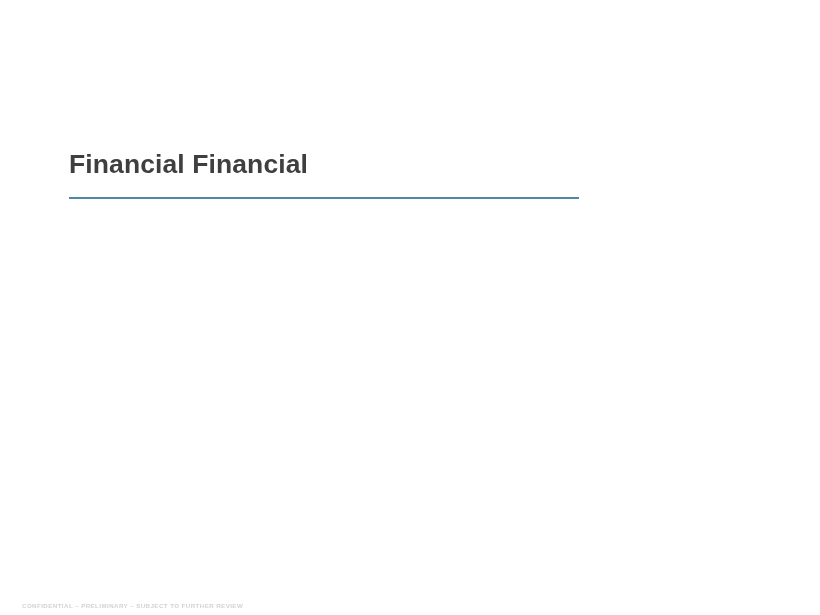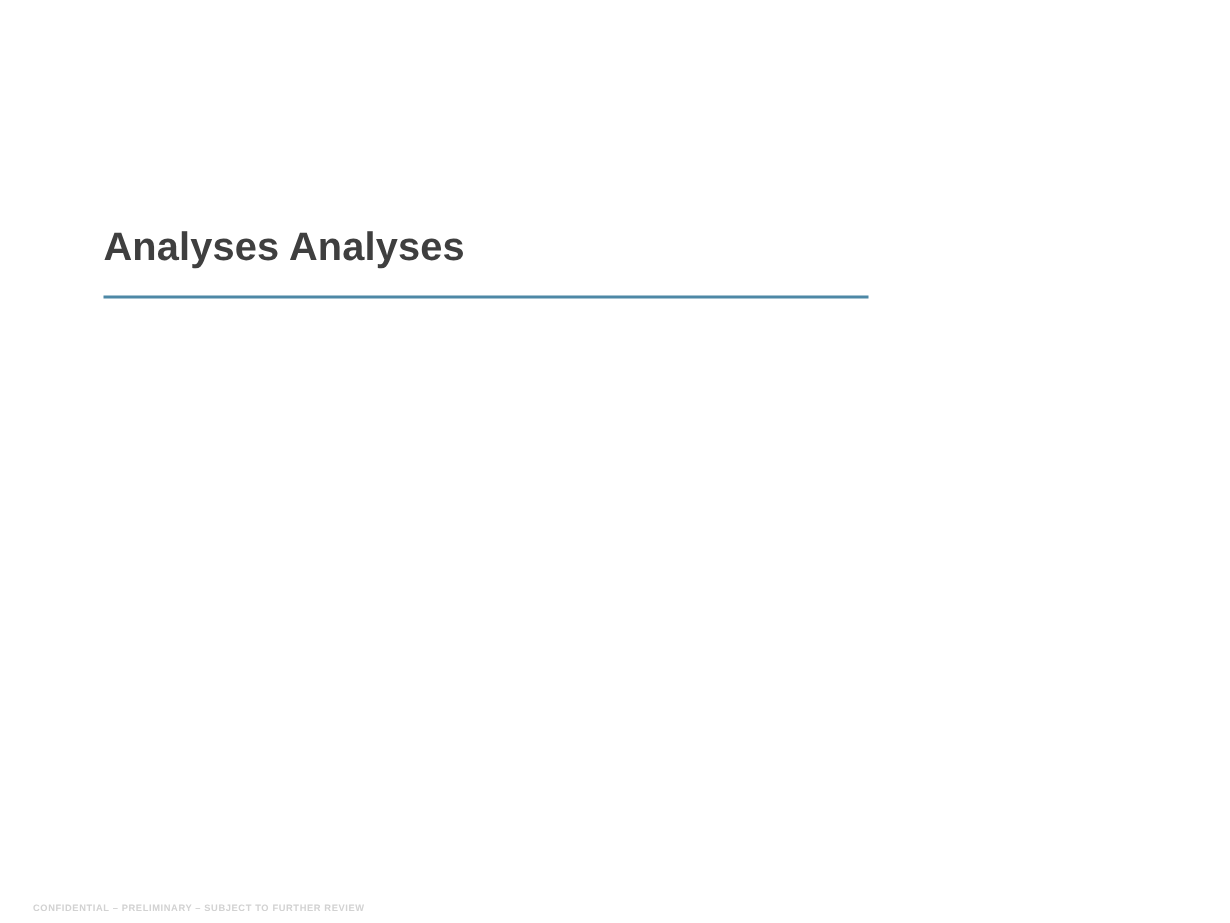--- a/index.html
+++ b/index.html
@@ -76,21 +76,21 @@
     width: 682px;
     height: 360px;
   }
 </style>
 </head>
 <body>
 
 <div class="slide">
 
   <div class="title-block">
-    <h1 class="slide-title">Analyses Analyses</h1>
+    <h1 class="slide-title">Financial Financial</h1>
     <div class="title-rule"></div>
   </div>
 
   <div class="body-region"></div>
 
   <div class="footer">CONFIDENTIAL – PRELIMINARY – SUBJECT TO FURTHER REVIEW</div>
 
 </div>
 
 </body></html>

